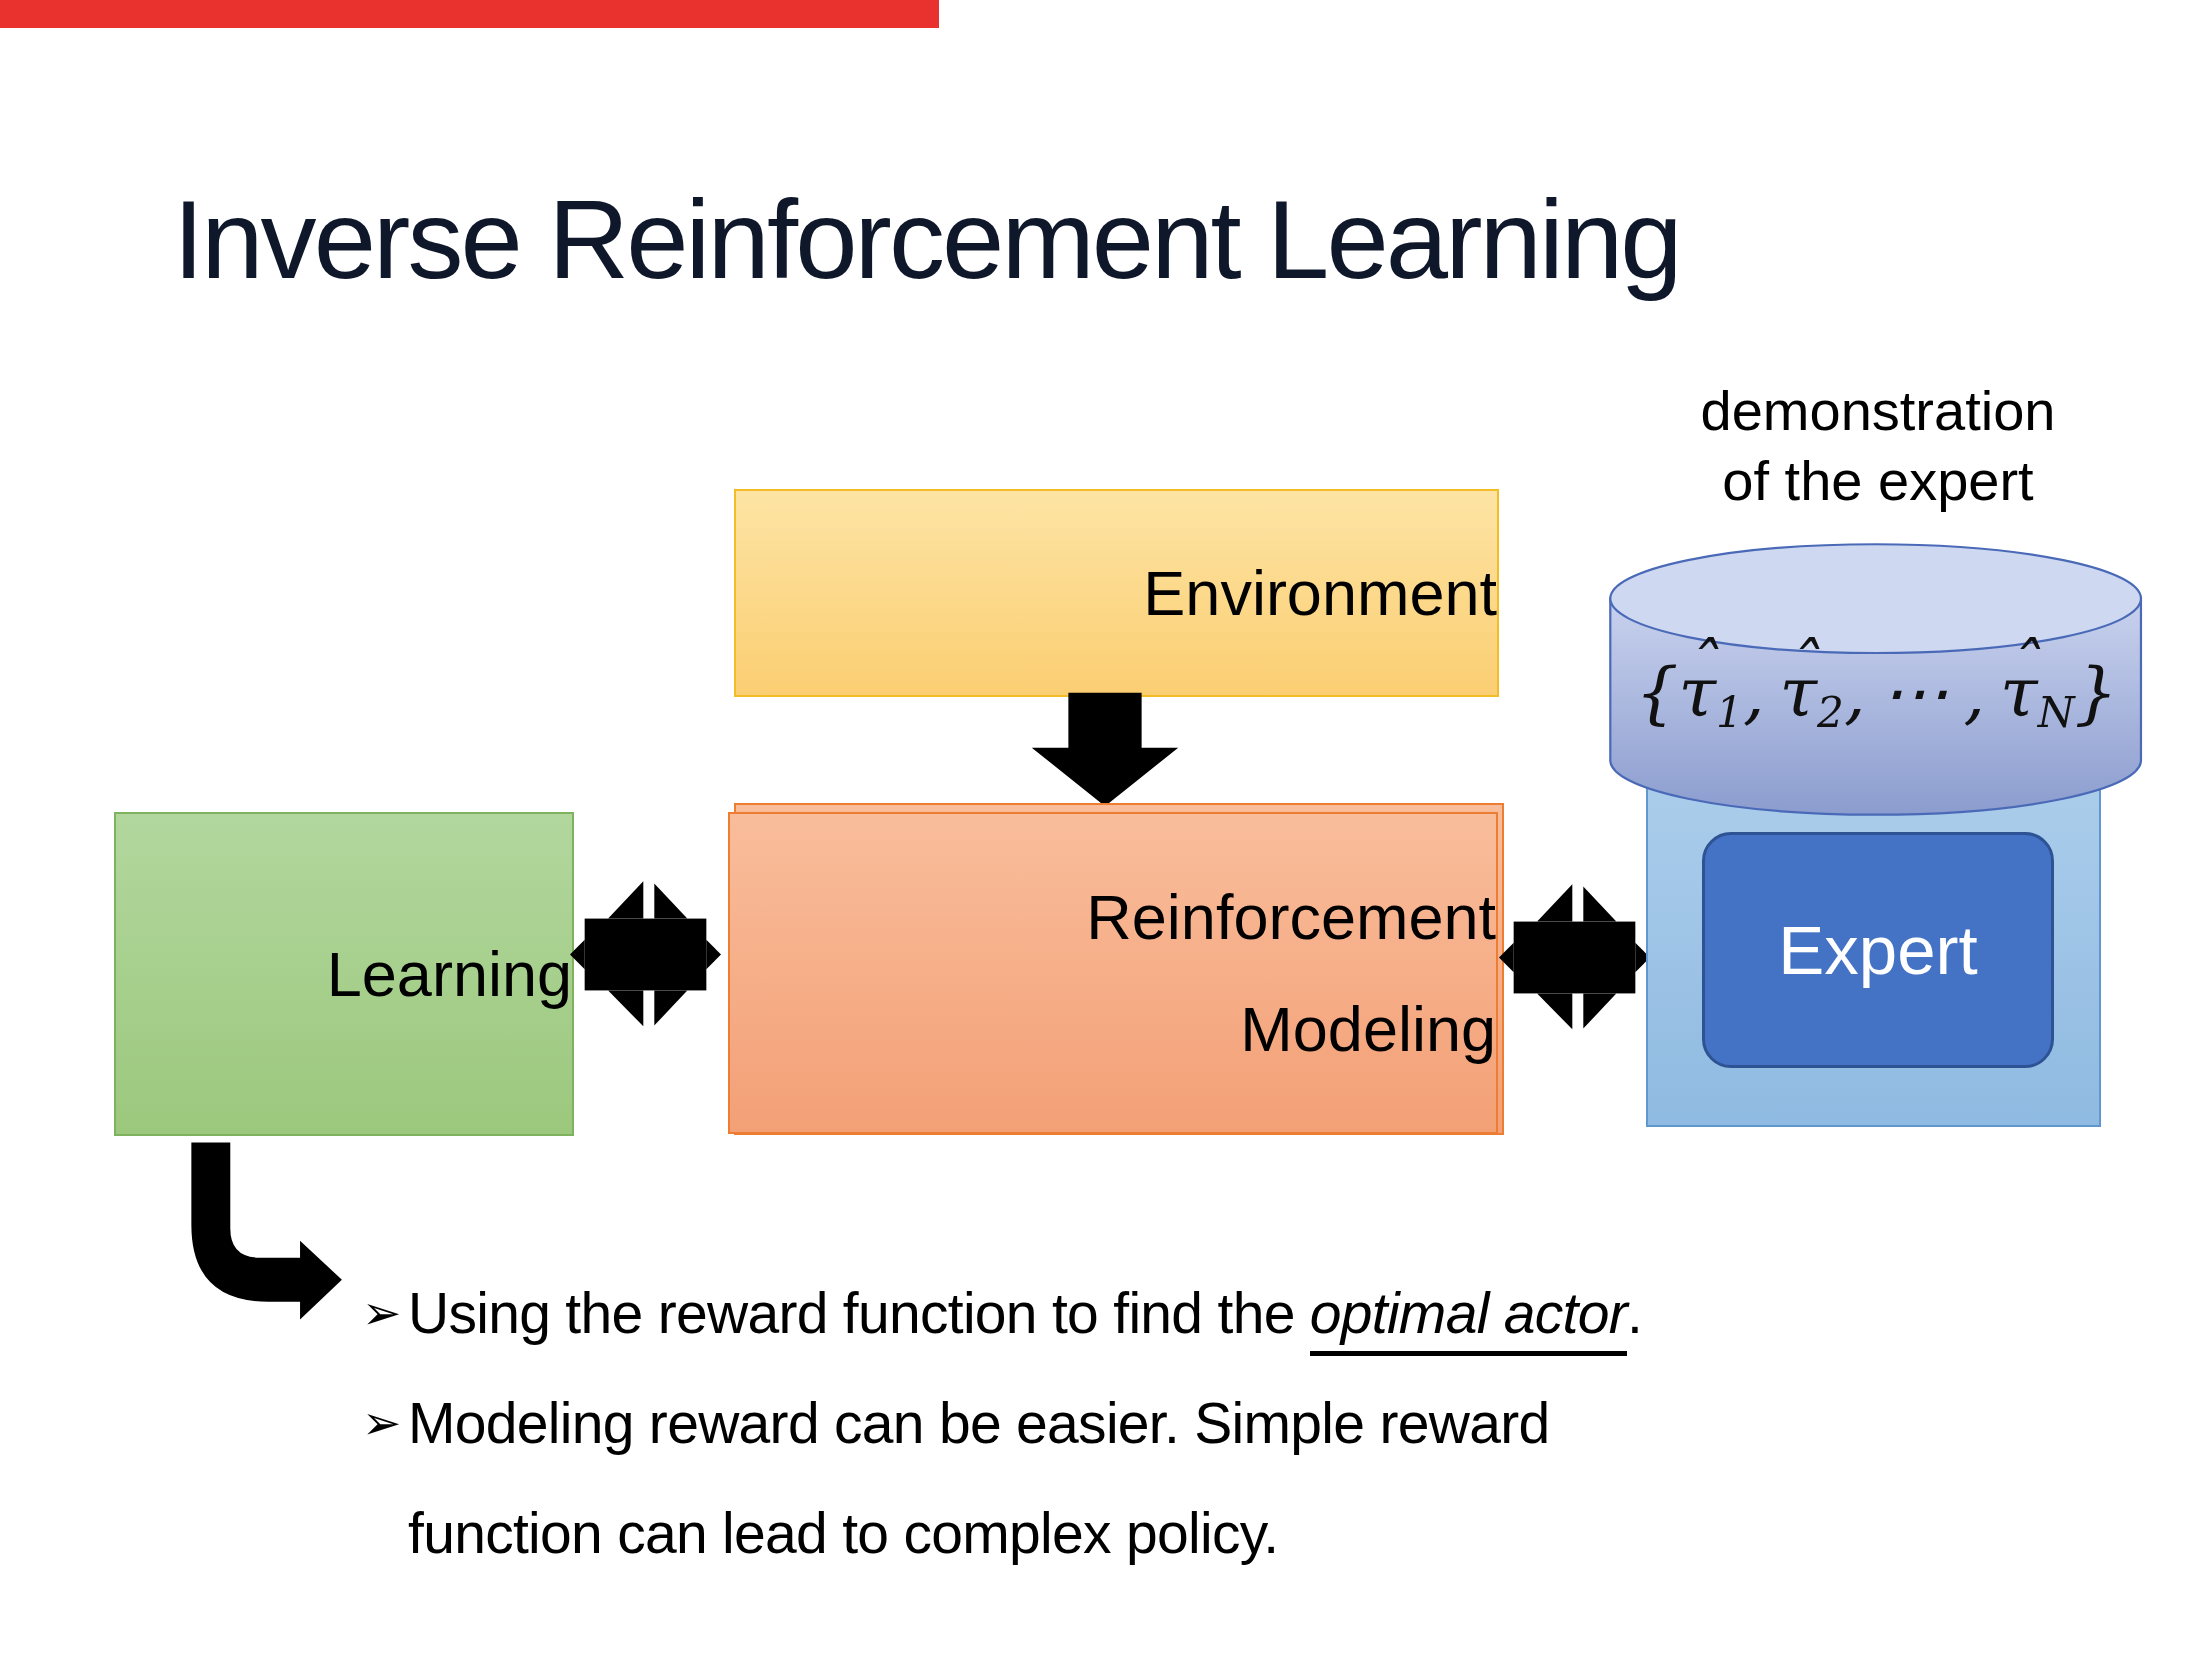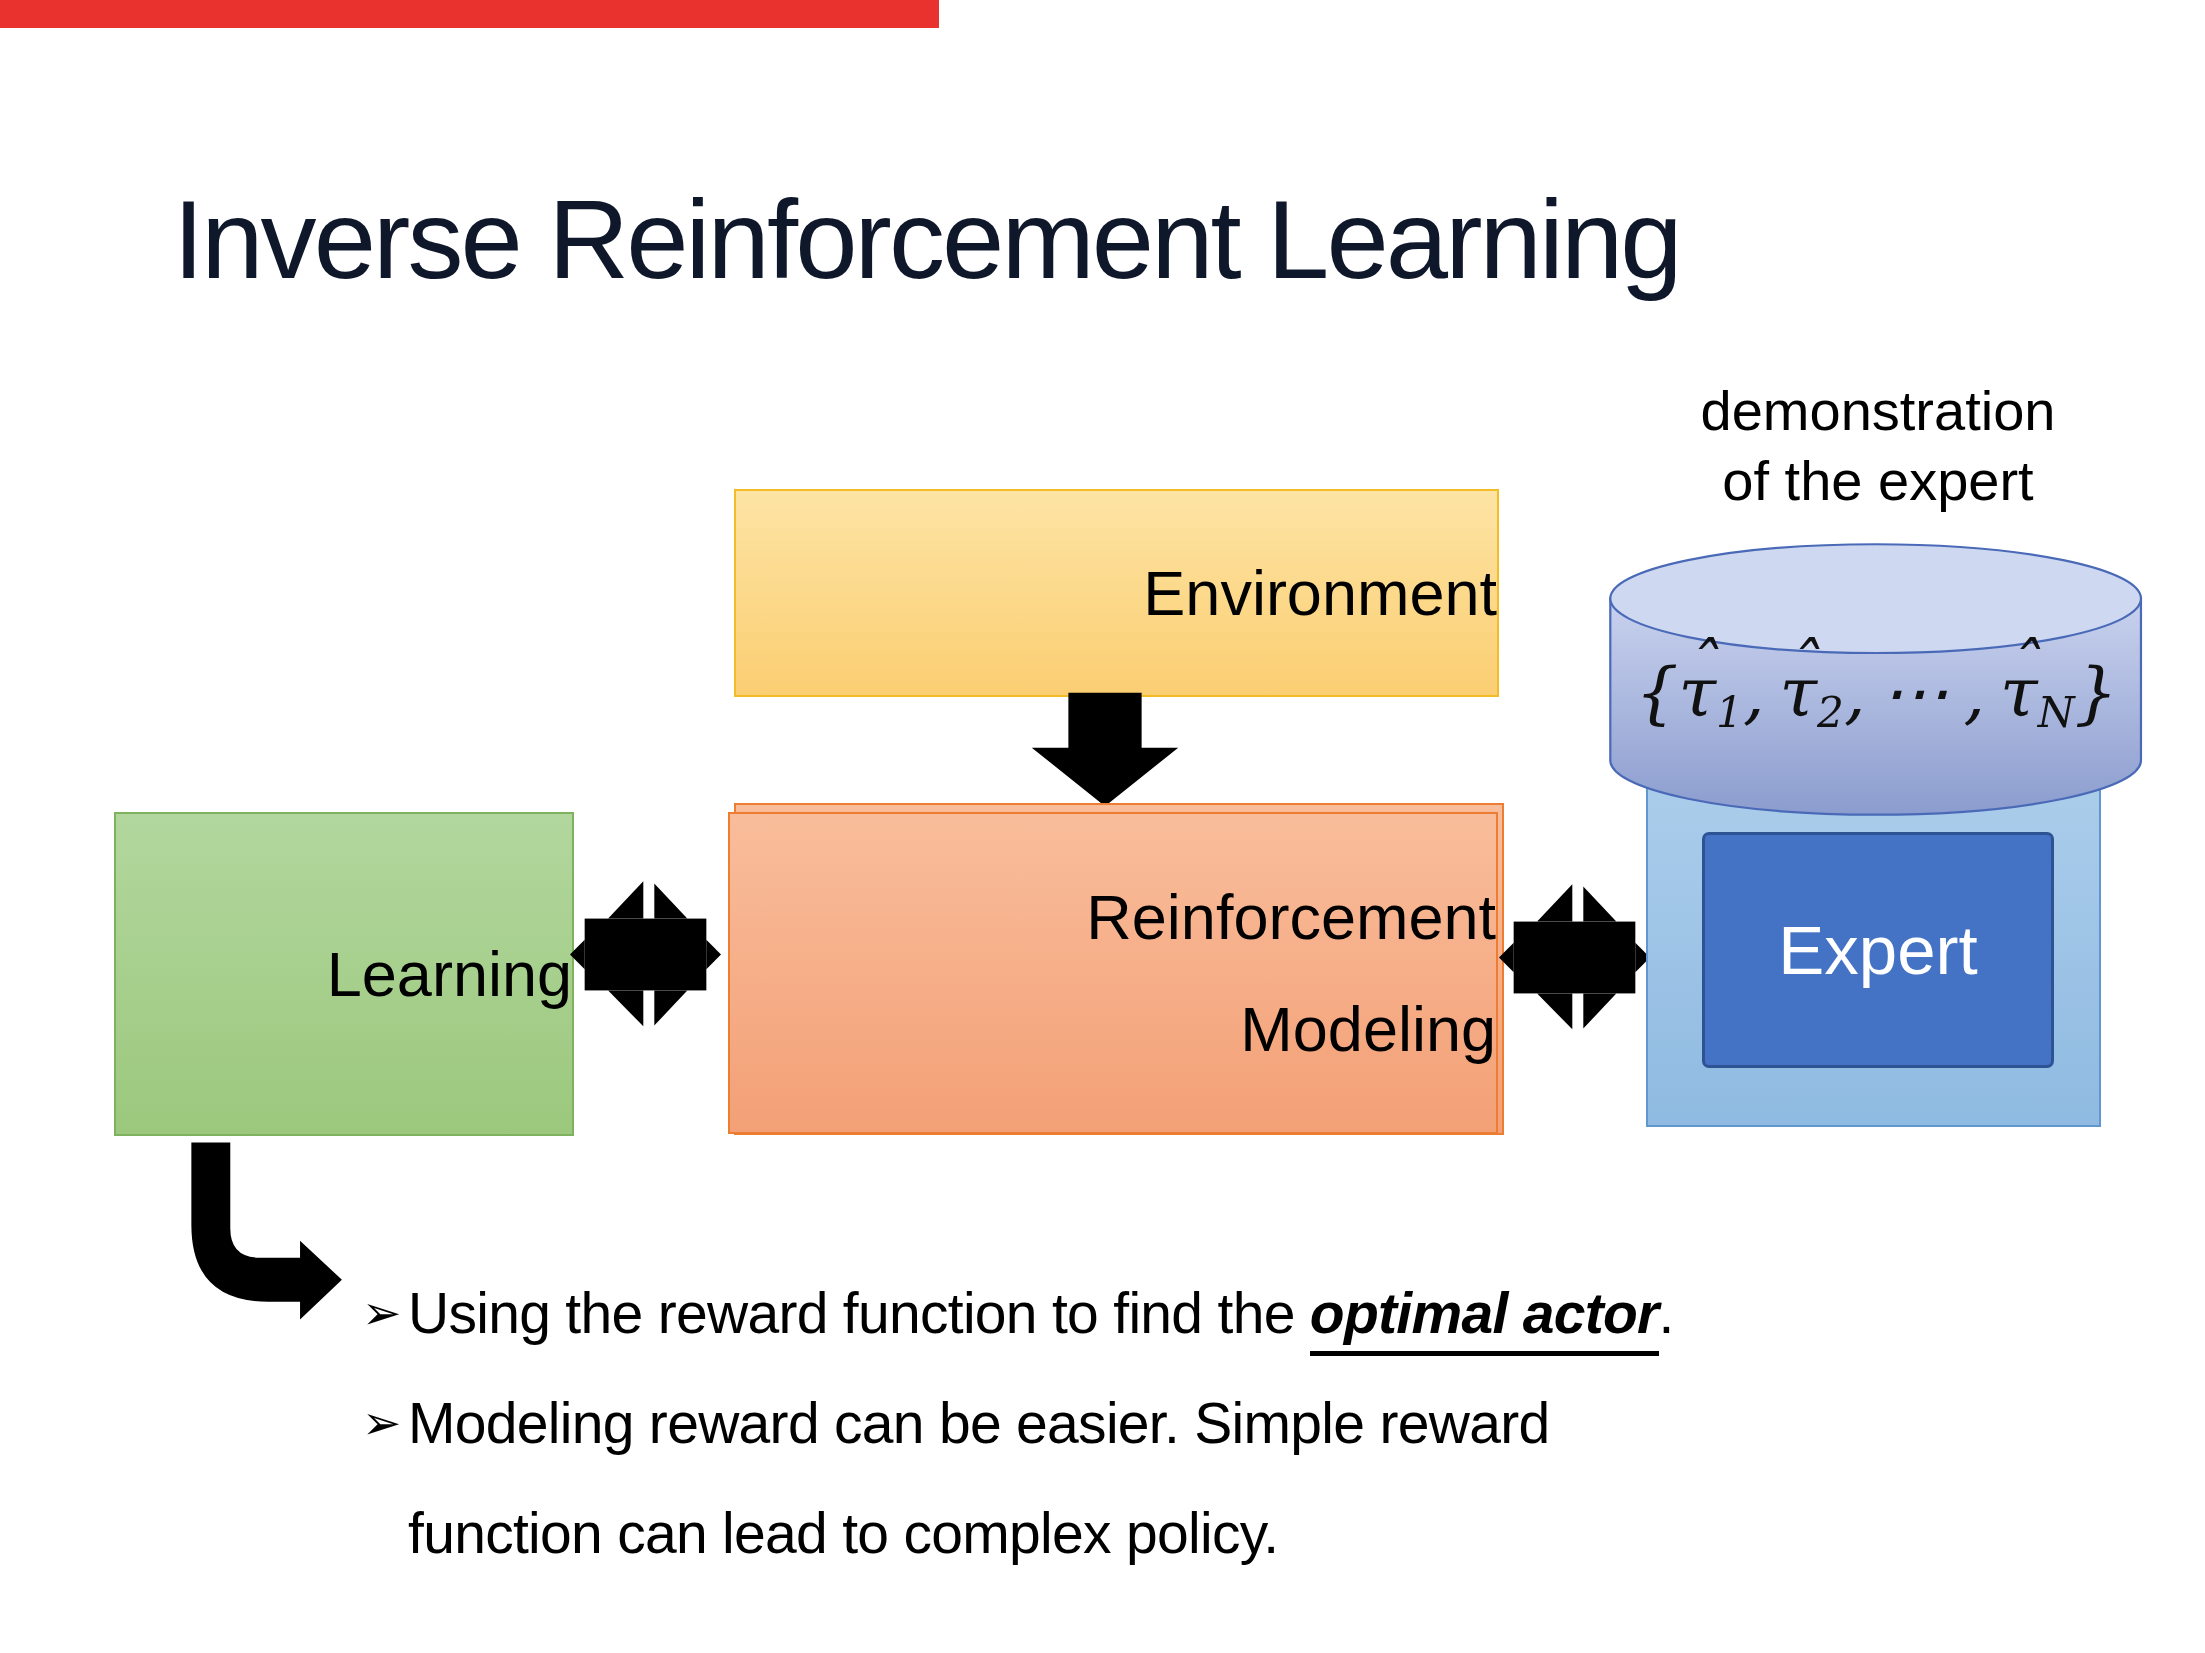--- a/index.html
+++ b/index.html
@@ -28,21 +28,21 @@
            border:2.2px solid var(--orange-border);}
   #rl-box{left:728px;top:812px;width:766px;height:318px;
            background:linear-gradient(var(--orange-fill-top),var(--orange-fill-bottom));
            border:2.2px solid var(--orange-border);}
   #reward-box{left:114px;top:812px;width:456px;height:320px;
            background:linear-gradient(var(--green-fill-top),var(--green-fill-bottom));
            border:2.2px solid var(--green-border);}
   #expert-container{left:1646px;top:778px;width:451px;height:345px;
            background:linear-gradient(var(--container-fill-top),var(--container-fill-bottom));
            border:2.2px solid var(--container-border);}
-  #expert-box{left:1702px;top:832px;width:346px;height:230px;border-radius:7px;
+  #expert-box{left:1702px;top:832px;width:346px;height:230px;border-radius:29px;
            background:var(--expert-fill);border:3.7px solid var(--expert-border);
            display:flex;align-items:center;justify-content:center;
            color:#fff;font-size:69px;}
 
   
   svg{display:block;}
   .black{fill:var(--arrow-black,#000);}
 
   
   #math{left:1610px;top:645px;width:533px;text-align:center;
@@ -52,21 +52,21 @@
   #math .hat{position:absolute;left:50%;transform:translateX(-30%);top:-0.40em;font-size:0.95em;}
   #math sub{font-size:0.62em;vertical-align:-0.25em;font-style:italic;}
   #math .sep{margin-right:0.22em;}
 
   
   #bullets{left:362px;top:1258px;width:1507px;font-size:57px;line-height:110px;letter-spacing:-0.7px;}
   .bullet{display:flex;align-items:flex-start;}
   .bullet .glyph{font-family:"DejaVu Sans",sans-serif;font-size:47px;line-height:110px;
                  width:46px;flex:0 0 46px;letter-spacing:0;}
   .bullet .btext{flex:1;}
-  .em-ul{font-weight:bold;font-style:italic;border-bottom:5.9px solid #000;padding-bottom:5.9px;}
+  .em-ul{font-weight:normal;font-style:italic;border-bottom:5.9px solid #000;padding-bottom:5.9px;}
 </style>
 </head>
 <body>
 
 <div id="canvas">
 
   <div class="abs" id="progress"></div>
 
   <div class="abs" id="title">Inverse Reinforcement Learning</div>
 

